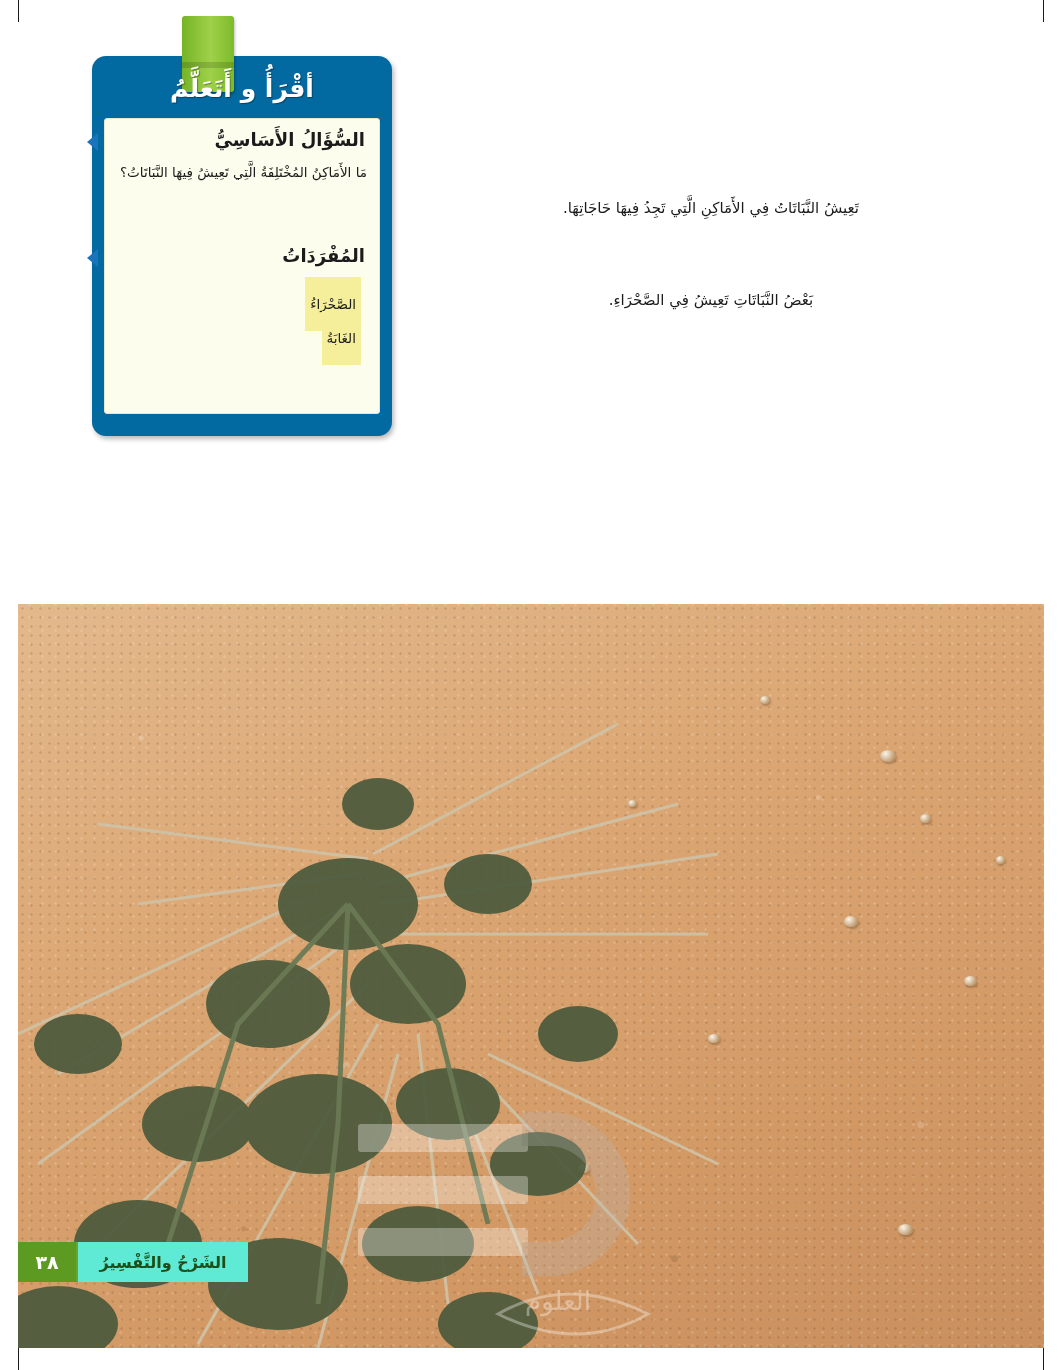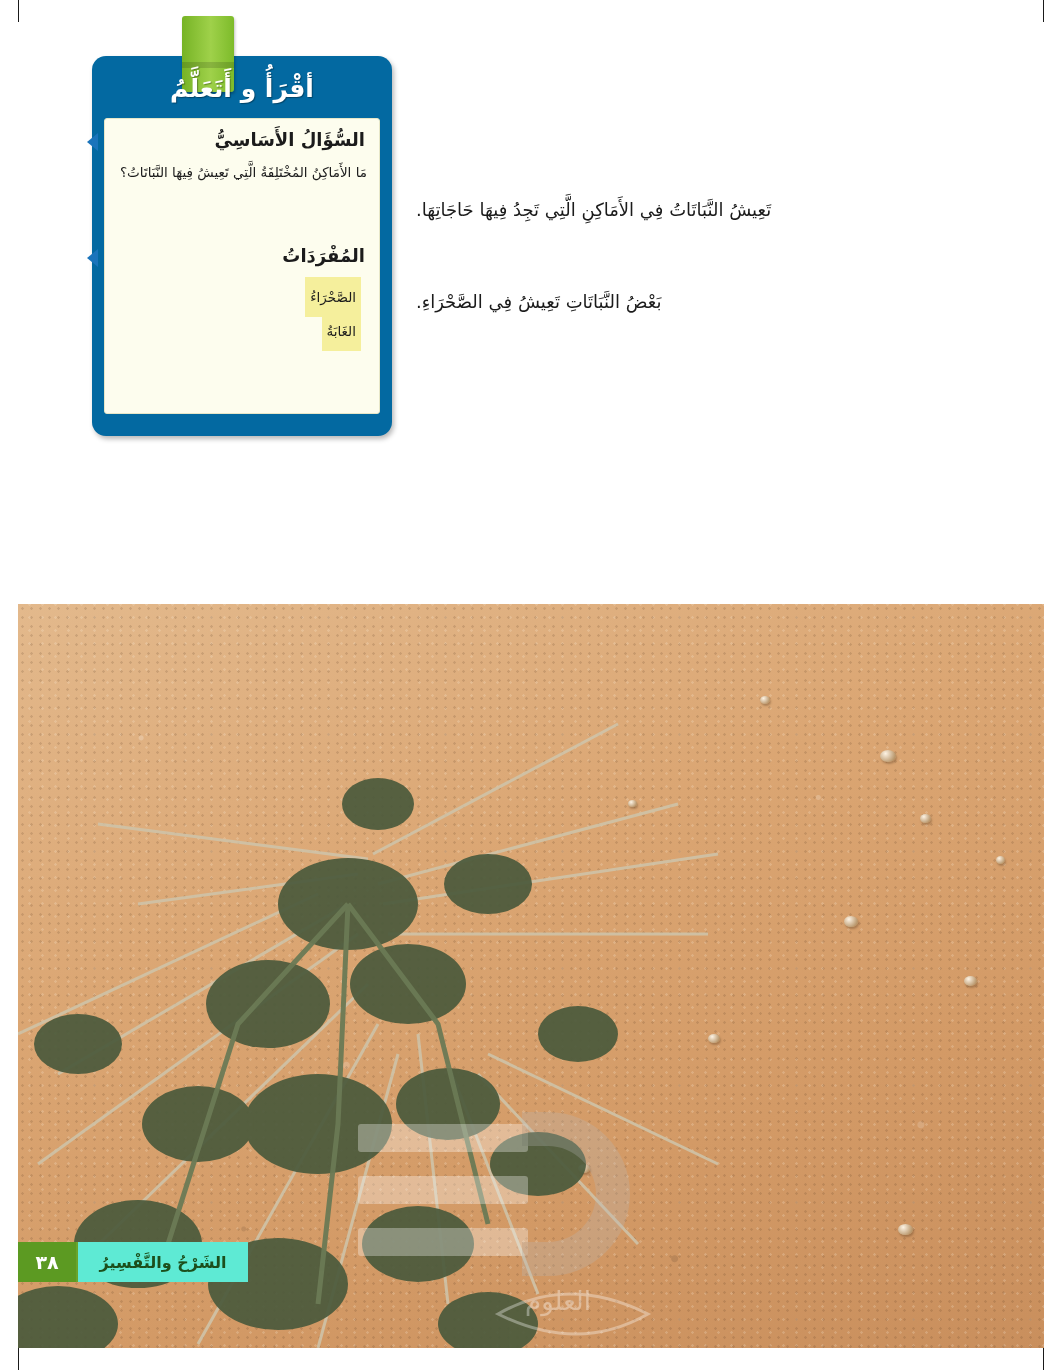--- a/index.html
+++ b/index.html
@@ -41,23 +41,23 @@
     color: #17a3c4;
     font-size: 23px;
     font-weight: bold;
     letter-spacing: 0px;
     direction: rtl;
   }
 
   .body-line {
     position: absolute;
     direction: rtl;
-    text-align: left;
+    text-align: center;
     color: #1b1b1b;
-    font-size: 18px;
+    font-size: 15px;
     line-height: 1.6;
   }
   .body-line-1 {
     top: 196px;
     right: 56px;
     width: 590px;
   }
   .body-line-2 {
     top: 288px;
     right: 56px;
@@ -144,21 +144,21 @@
     font-size: 13.5px;
     line-height: 1.75;
     color: #1b1b1b;
   }
   .vocab {
     position: absolute;
     right: 18px;
     background: #f5ef9c;
     color: #1b1b1b;
     font-size: 13.5px;
-    padding: 12px 5px;
+    padding: 19px 5px;
     direction: rtl;
   }
   .vocab-1 { top: 158px; }
   .vocab-2 { top: 192px; }
 
   
   .photo {
     position: absolute;
     left: 18px;
     top: 604px;

